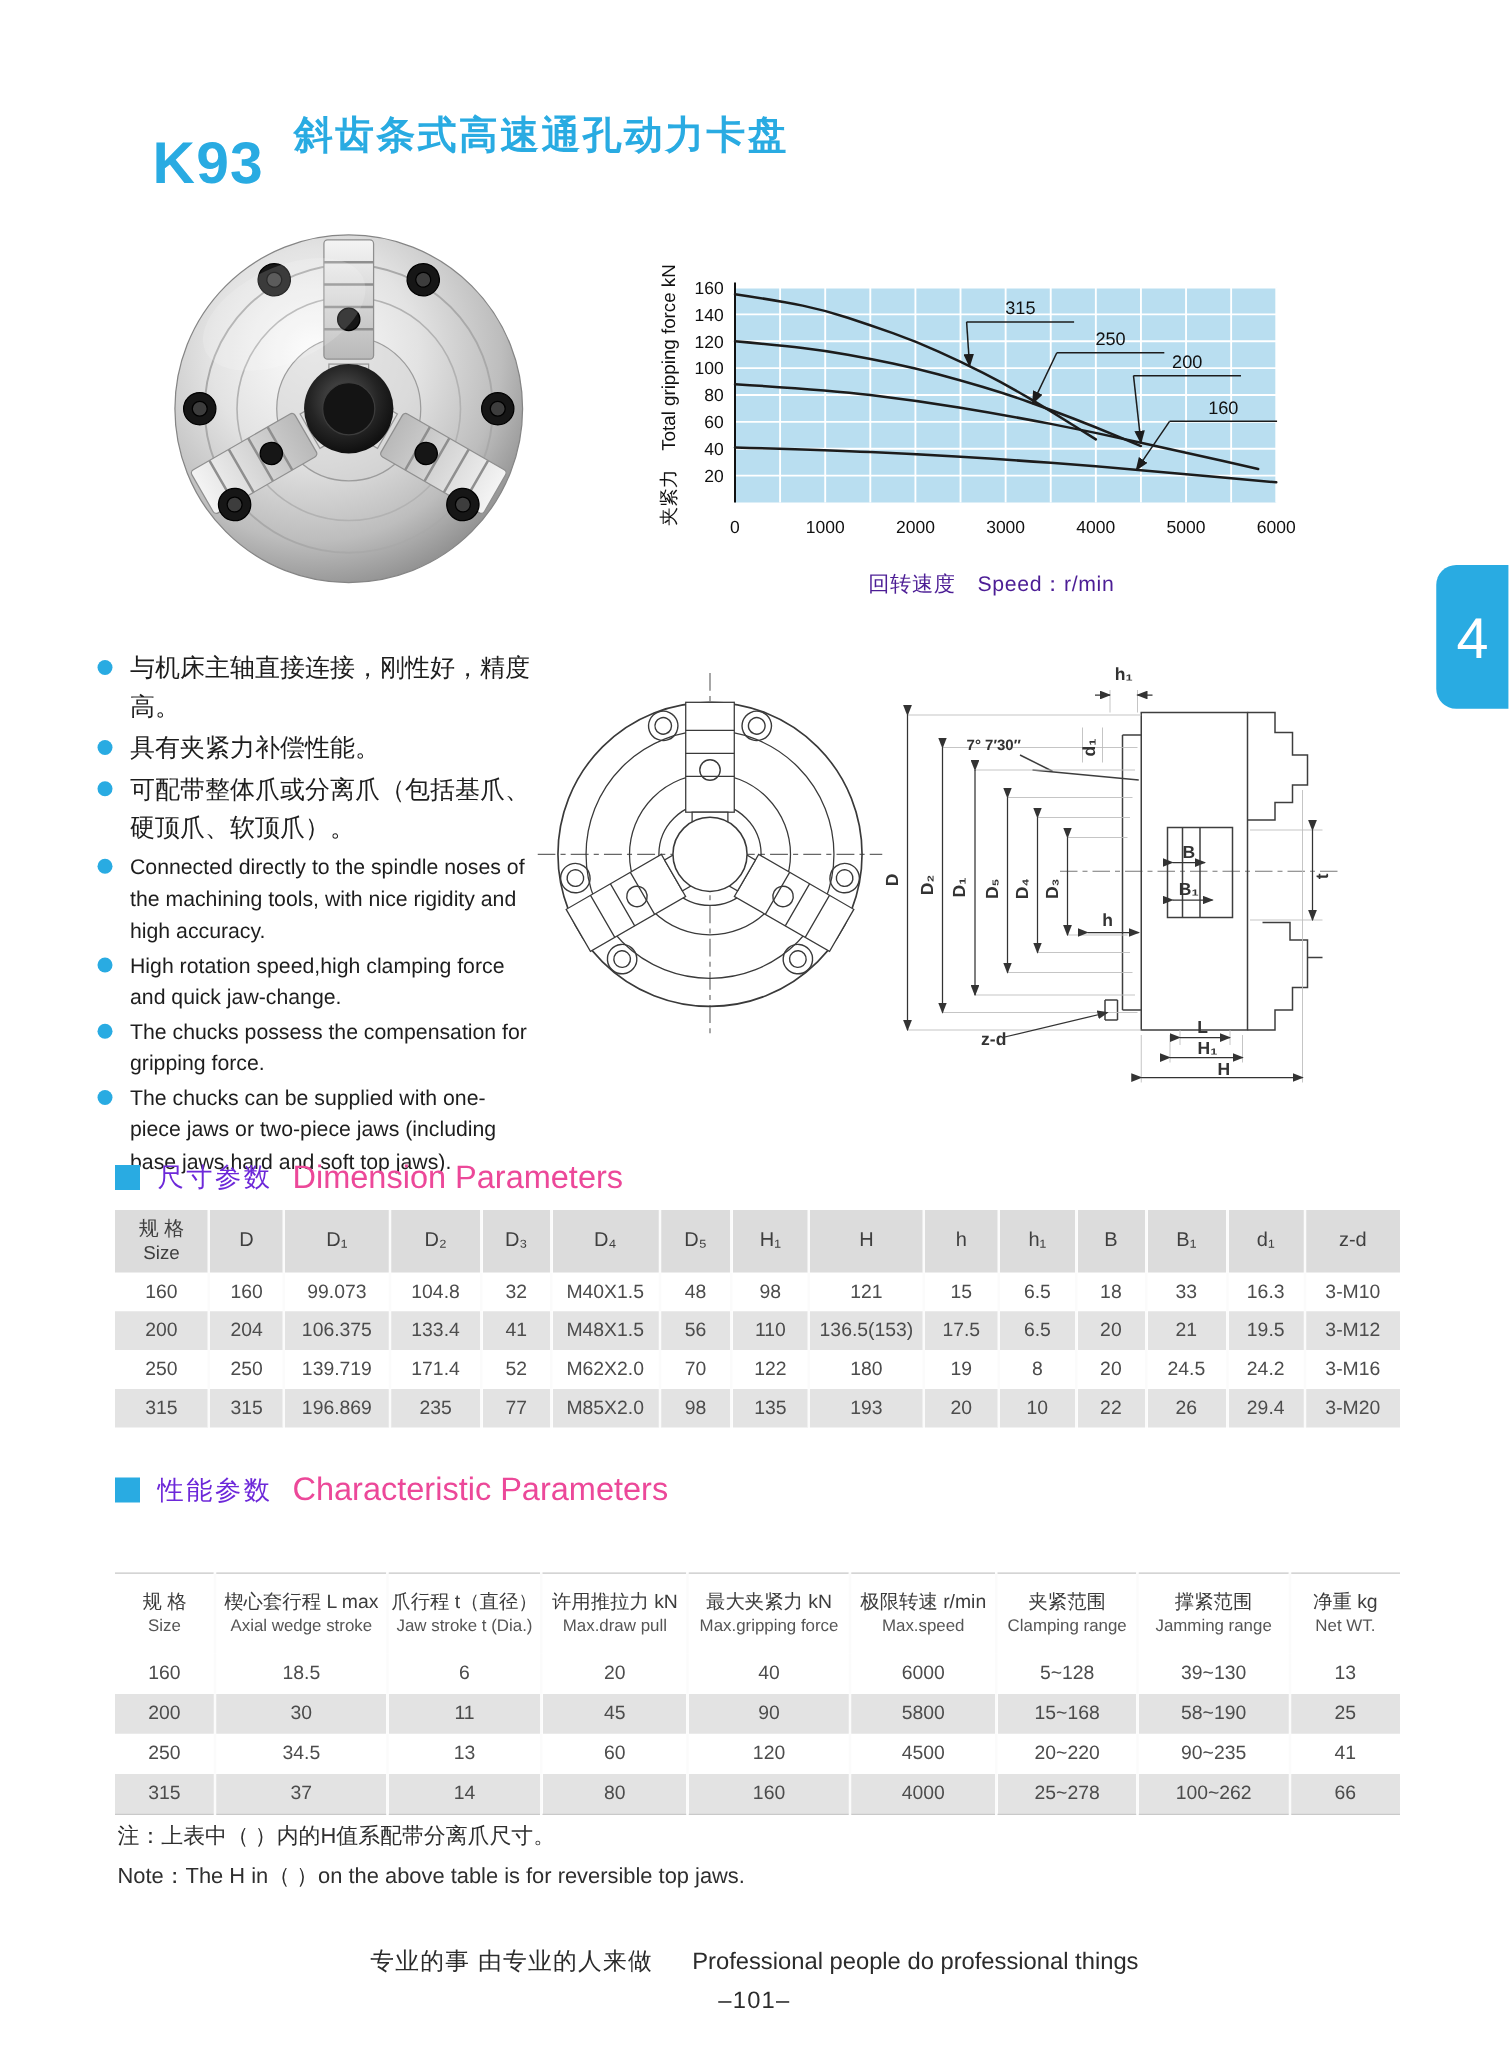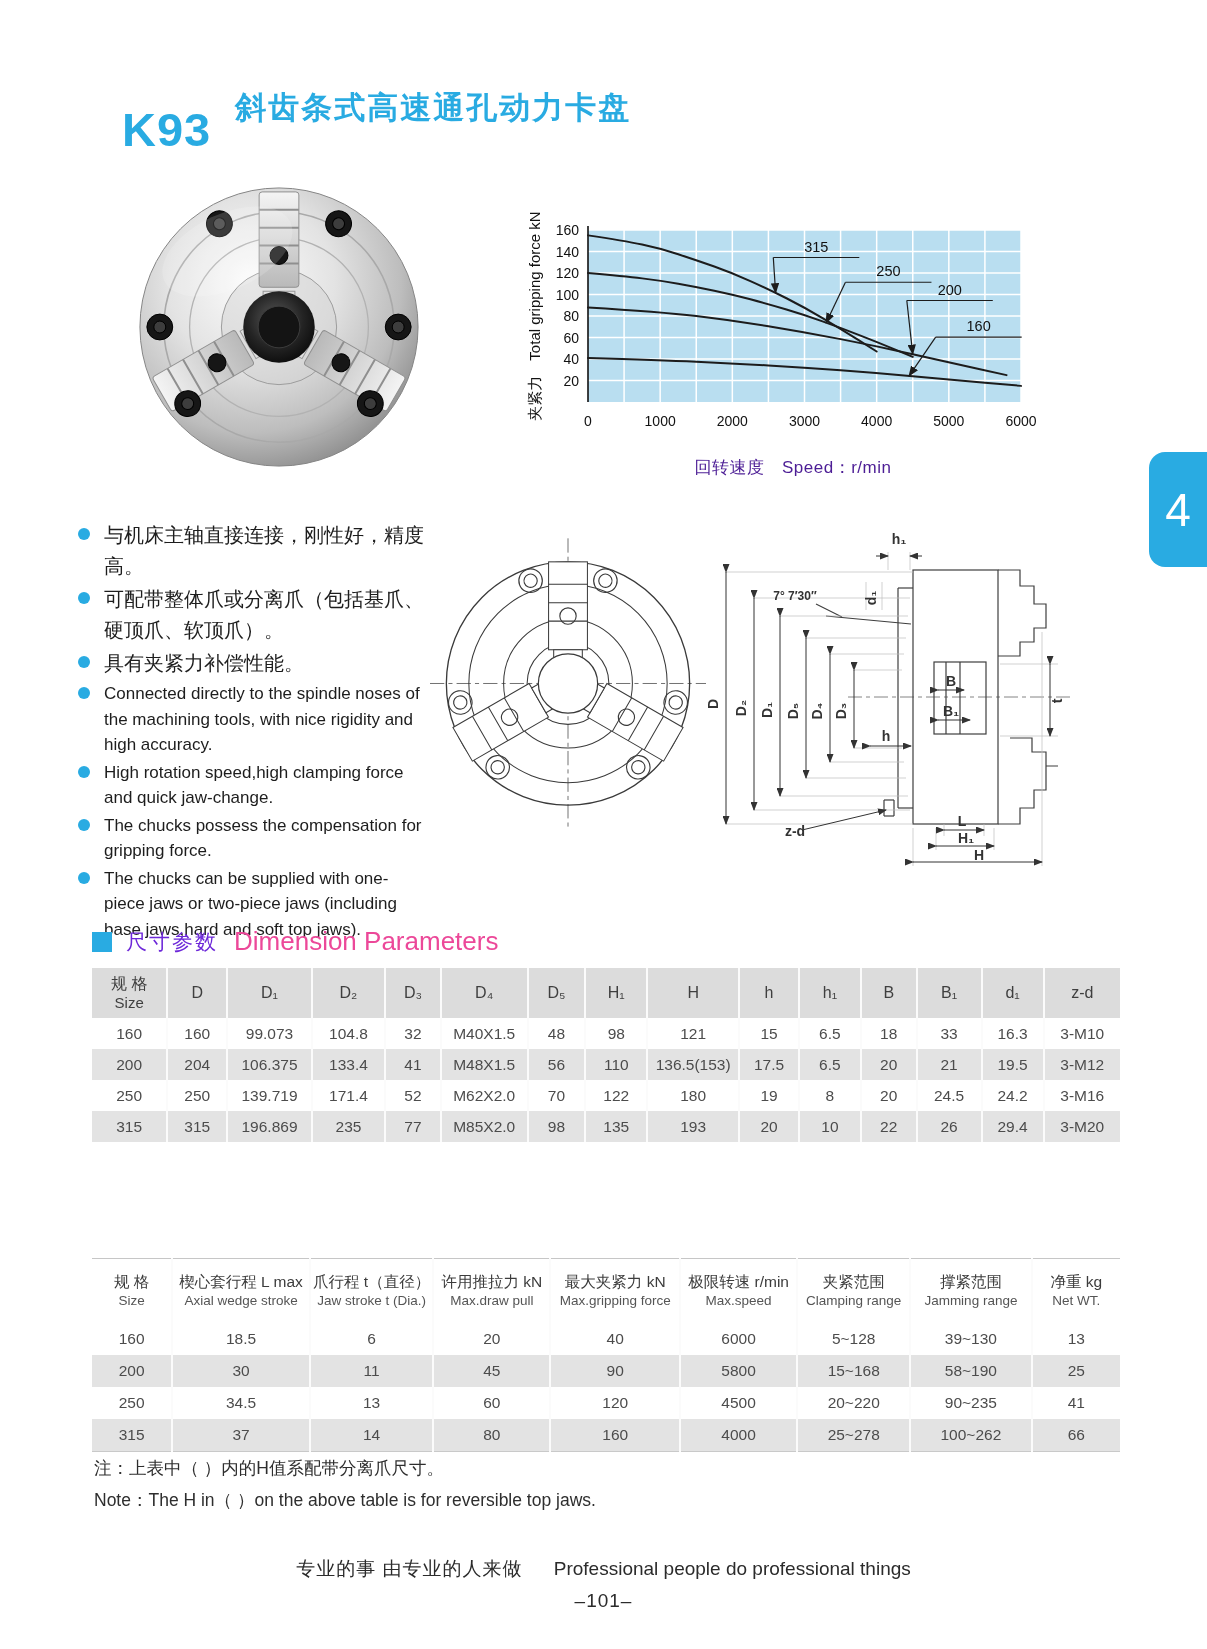--- a/index.html
+++ b/index.html
@@ -230,22 +230,22 @@
     </svg>
   <div class="chart-xlabel">回转速度　Speed：r/min</div>
 
   <div class="sidetab">
     <span>4</span>
   </div>
 
   <div class="features">
     <ul id="list-zh" class="f-zh">
         <li><span class="dot"></span><span>与机床主轴直接连接，刚性好，精度高。</span></li>
+        <li><span class="dot"></span><span>具有夹紧力补偿性能。</span></li>
         <li><span class="dot"></span><span>可配带整体爪或分离爪（包括基爪、硬顶爪、软顶爪）。</span></li>
-        <li><span class="dot"></span><span>具有夹紧力补偿性能。</span></li>
       </ul>
     <ul id="list-en" class="f-en">
         <li><span class="dot"></span><span>Connected directly to the spindle noses of the machining tools, with nice rigidity and high accuracy.</span></li>
         <li><span class="dot"></span><span>High rotation speed,high clamping force and quick jaw-change.</span></li>
         <li><span class="dot"></span><span>The chucks possess the compensation for gripping force.</span></li>
         <li><span class="dot"></span><span>The chucks can be supplied with one-piece jaws or two-piece jaws (including base jaws,hard and soft top jaws).</span></li>
       </ul>
   </div>
 
   <svg class="frontview" viewBox="0 0 270 285">
@@ -518,20 +518,25 @@
             <td>10</td>
             <td>22</td>
             <td>26</td>
             <td>29.4</td>
             <td>3-M20</td>
           </tr>
         </tbody>
     </table>
   </div>
 
+  <div class="sec" style="top:1176px;">
+    <div class="sq"></div>
+    <div class="zh">性能参数</div>
+    <div class="en">Characteristic Parameters</div>
+  </div>
   <div class="tblwrap" style="top:1258px;">
     <table class="chartbl" id="char-table">
       <colgroup>
         <col style="width:7.8%">
           <col style="width:13.4%">
           <col style="width:12.0%">
           <col style="width:11.4%">
         <col style="width:12.6%">
           <col style="width:11.4%">
           <col style="width:11.0%">

